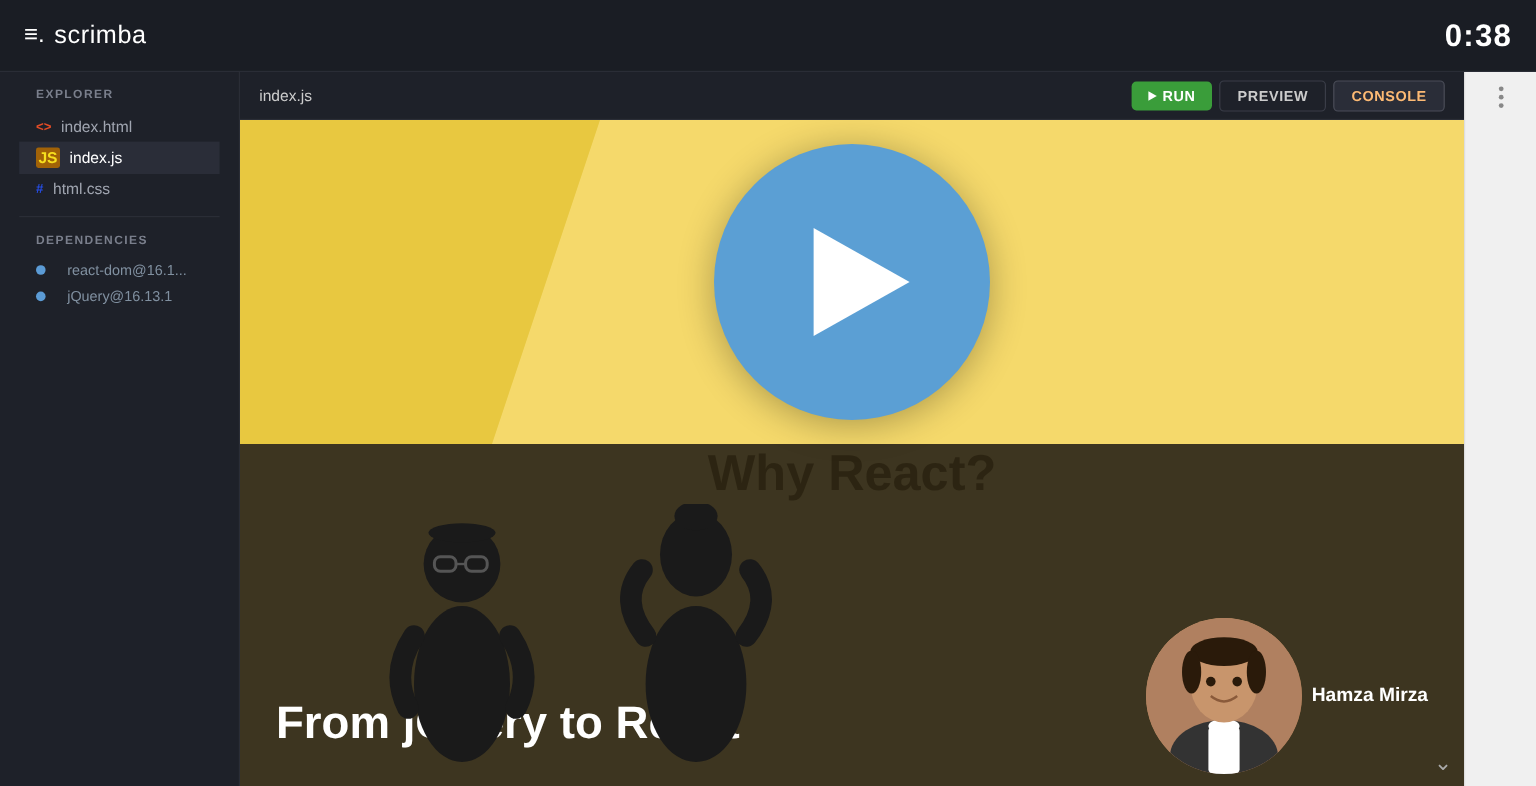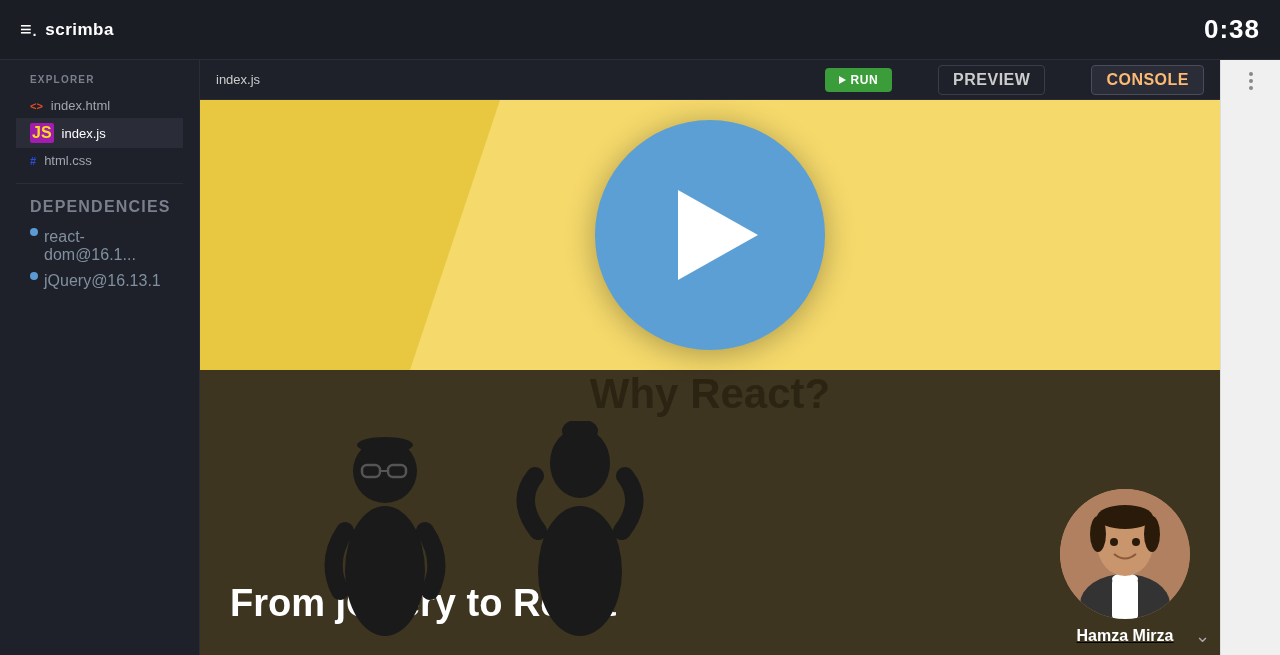--- a/index.html
+++ b/index.html
@@ -22,22 +22,22 @@
       display: flex;
       align-items: center;
       gap: 8px;
     }
     .logo-icon {
       color: #fff;
       font-size: 20px;
     }
     .logo-text {
       color: #fff;
-      font-size: 17px;
-      font-weight: 700;
+      font-size: 21px;
+      font-weight: 400;
       letter-spacing: 0.5px;
     }
     .timer {
       color: #fff;
       font-size: 26px;
       font-weight: 600;
       letter-spacing: 1px;
     }
 
     
@@ -75,43 +75,43 @@
     }
     .sidebar-item.active {
       background: #2a2d38;
       color: #fff;
     }
     .sidebar-item-icon {
       font-size: 11px;
       font-weight: 700;
     }
     .icon-html { color: #e34c26; }
-    .icon-js { color: #f7df1e; background: #a21caf; padding: 1px 2px; border-radius: 2px; font-size: 16px; }
+    .icon-js { color: #f7df1e; background: #a16207; padding: 1px 2px; border-radius: 2px; font-size: 13px; }
     .icon-css { color: #264de4; }
 
     .sidebar-divider {
       height: 1px;
       background: #2a2d36;
       margin: 10px 0;
     }
     .sidebar-deps-label {
       color: #7a7f8c;
-      font-size: 16px;
+      font-size: 10px;
       font-weight: 700;
       letter-spacing: 1.2px;
       padding: 4px 14px 8px 14px;
       text-transform: uppercase;
     }
     .dep-item {
       display: flex;
-      align-items: flex-start;
-      gap: 6px;
+      align-items: center;
+      gap: 18px;
       padding: 4px 14px;
       color: #8090a0;
-      font-size: 16px;
+      font-size: 12px;
     }
     .dep-dot {
       width: 8px;
       height: 8px;
       border-radius: 50%;
       background: #5b9bd5;
       flex-shrink: 0;
     }
 
     
@@ -163,25 +163,24 @@
       border-width: 4px 0 4px 7px;
       border-color: transparent transparent transparent #fff;
       display: inline-block;
     }
     .btn-preview, .btn-console {
       background: transparent;
       color: #ccc;
       border: 1px solid #3a3d48;
       border-radius: 4px;
       padding: 5px 14px;
-      font-size: 16px;
+      font-size: 12px;
       font-weight: 600;
       cursor: pointer;
       letter-spacing: 0.5px;
-      margin-left: 40px;
     }
     .btn-console {
       background: #2a2d38;
       color: #fdba74;
       border-color: #4a4d58;
     }
 
     
     .preview-area {
       flex: 1;
@@ -276,24 +275,23 @@
       align-items: flex-end;
       gap: 20px;
     }
 
     
     .instructor-area {
       position: absolute;
       bottom: 10px;
       right: 30px;
       display: flex;
-      flex-direction: column;
+      flex-direction: row;
       align-items: center;
       gap: 8px;
-      text-decoration: underline;
     }
     .instructor-name {
       color: #fff;
       font-size: 16px;
       font-weight: 600;
       text-align: center;
     }
 
     
     .chevron-down {

